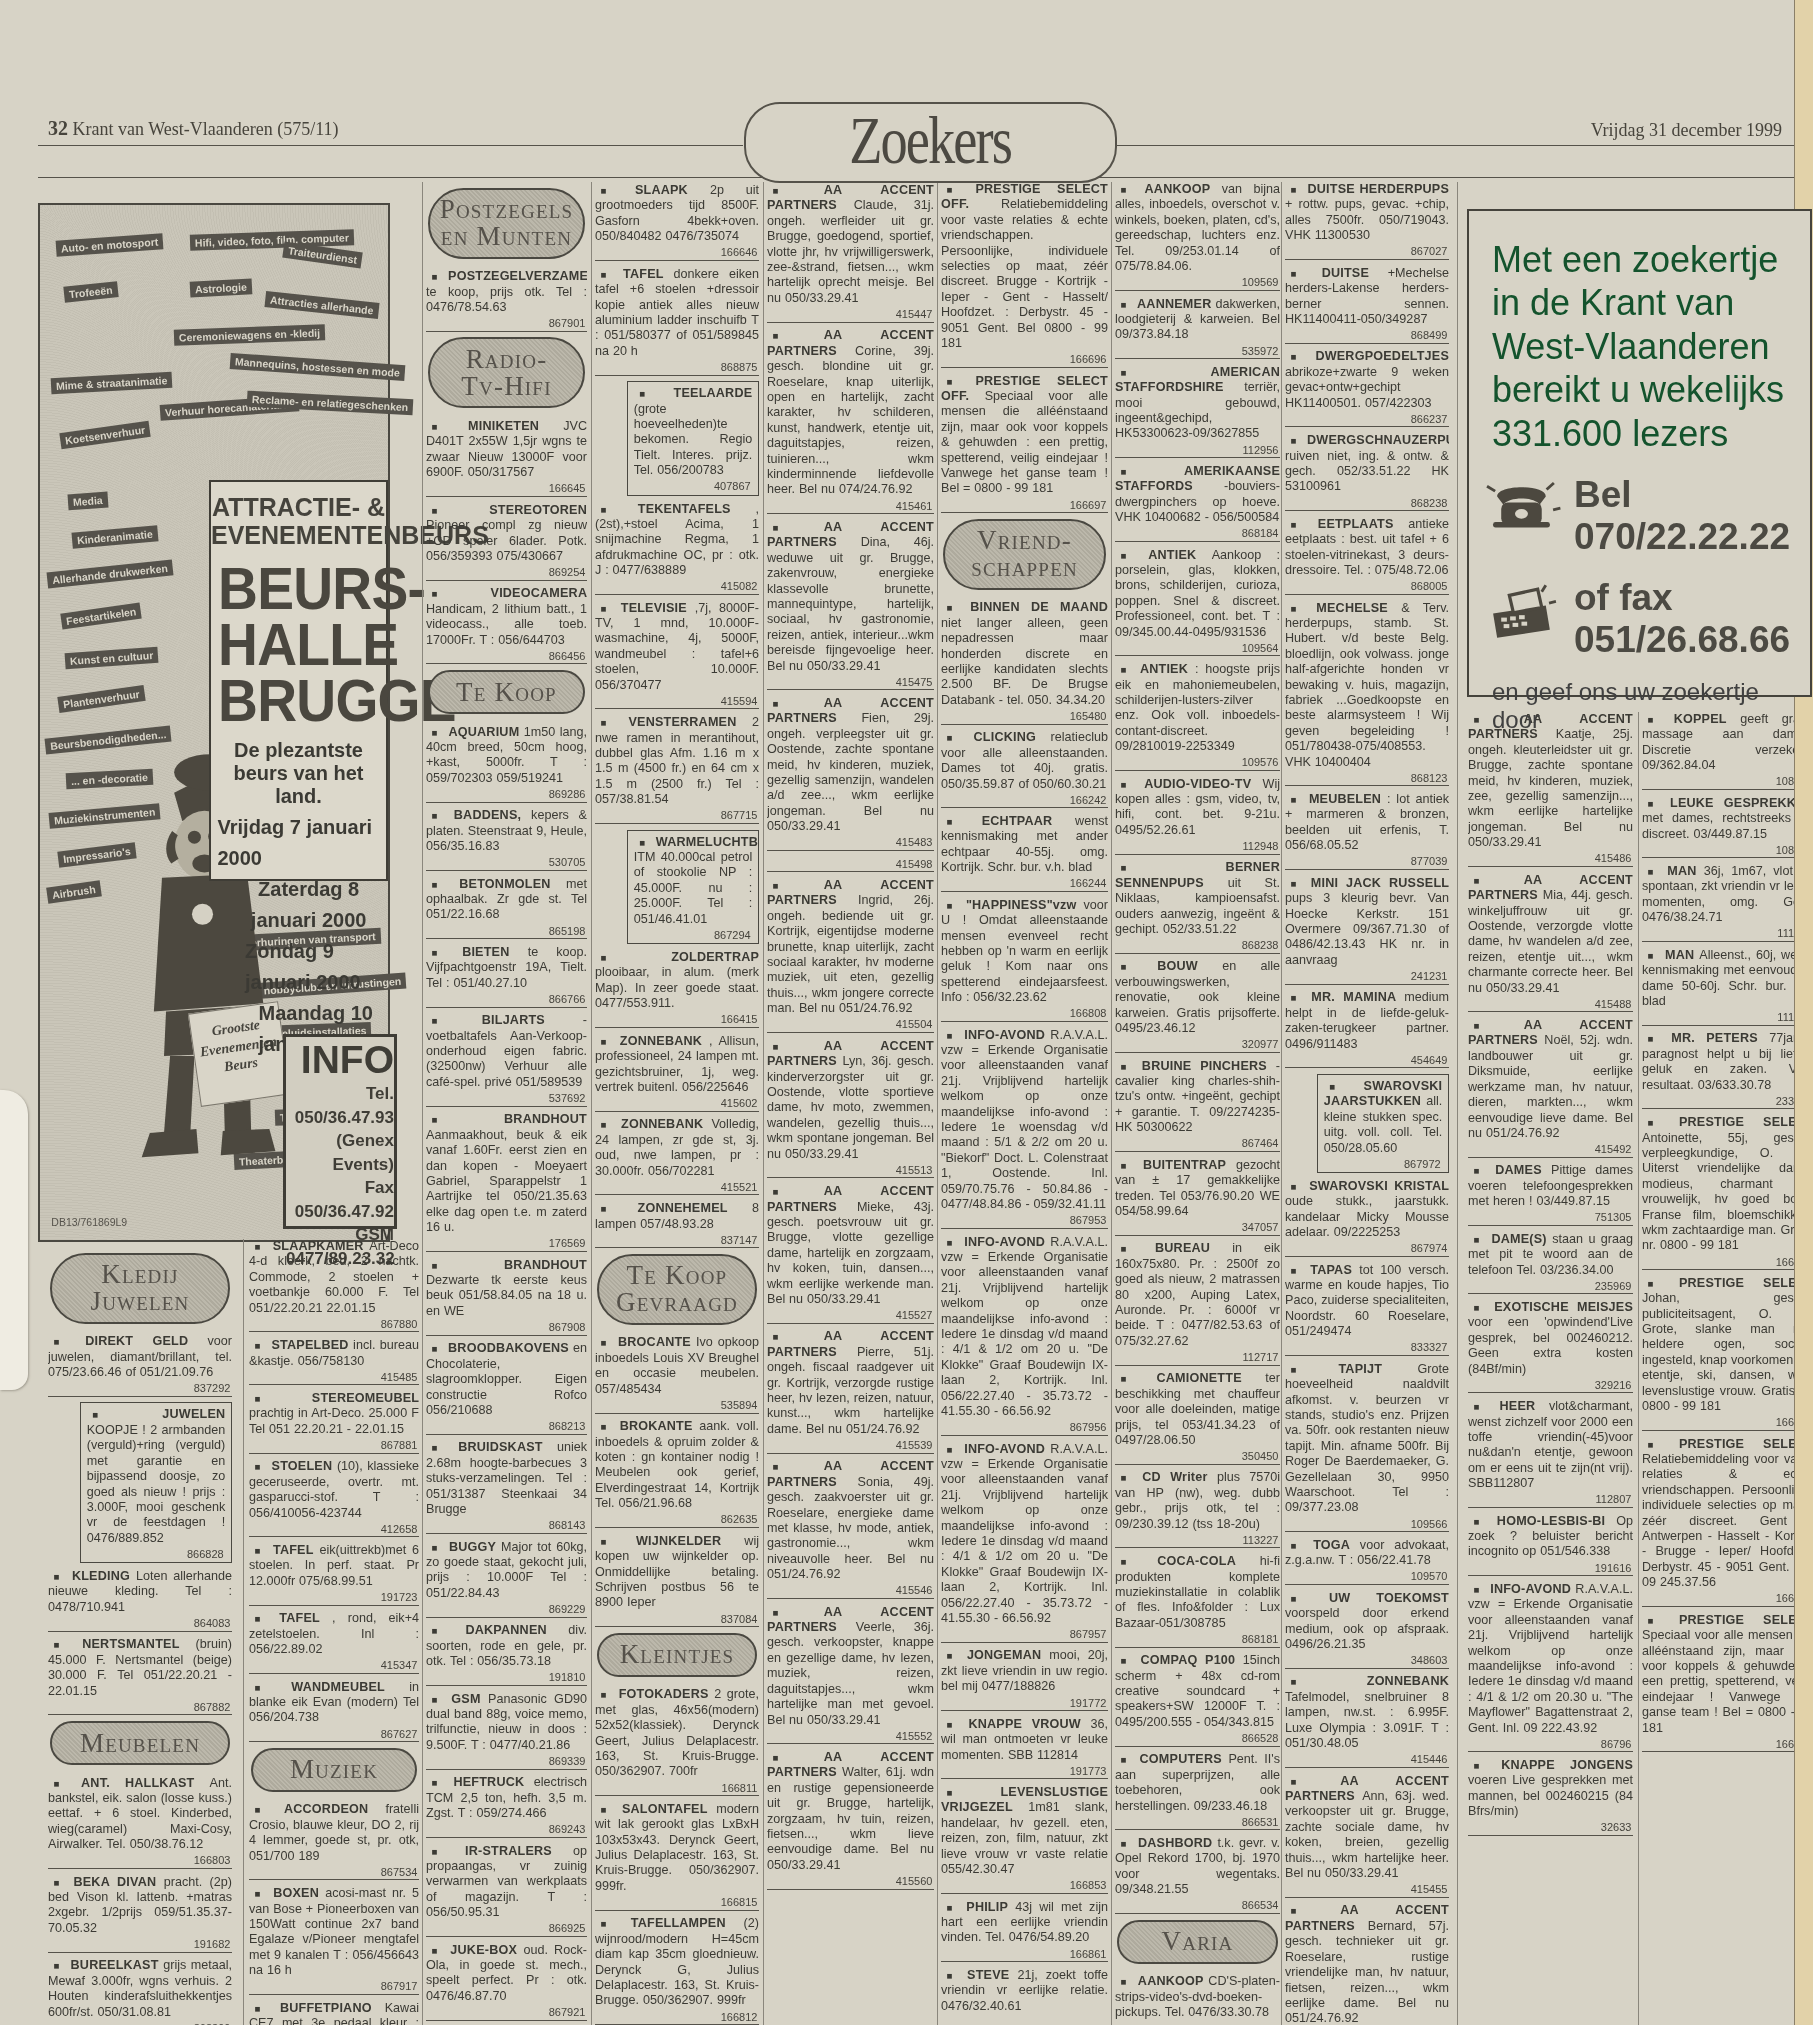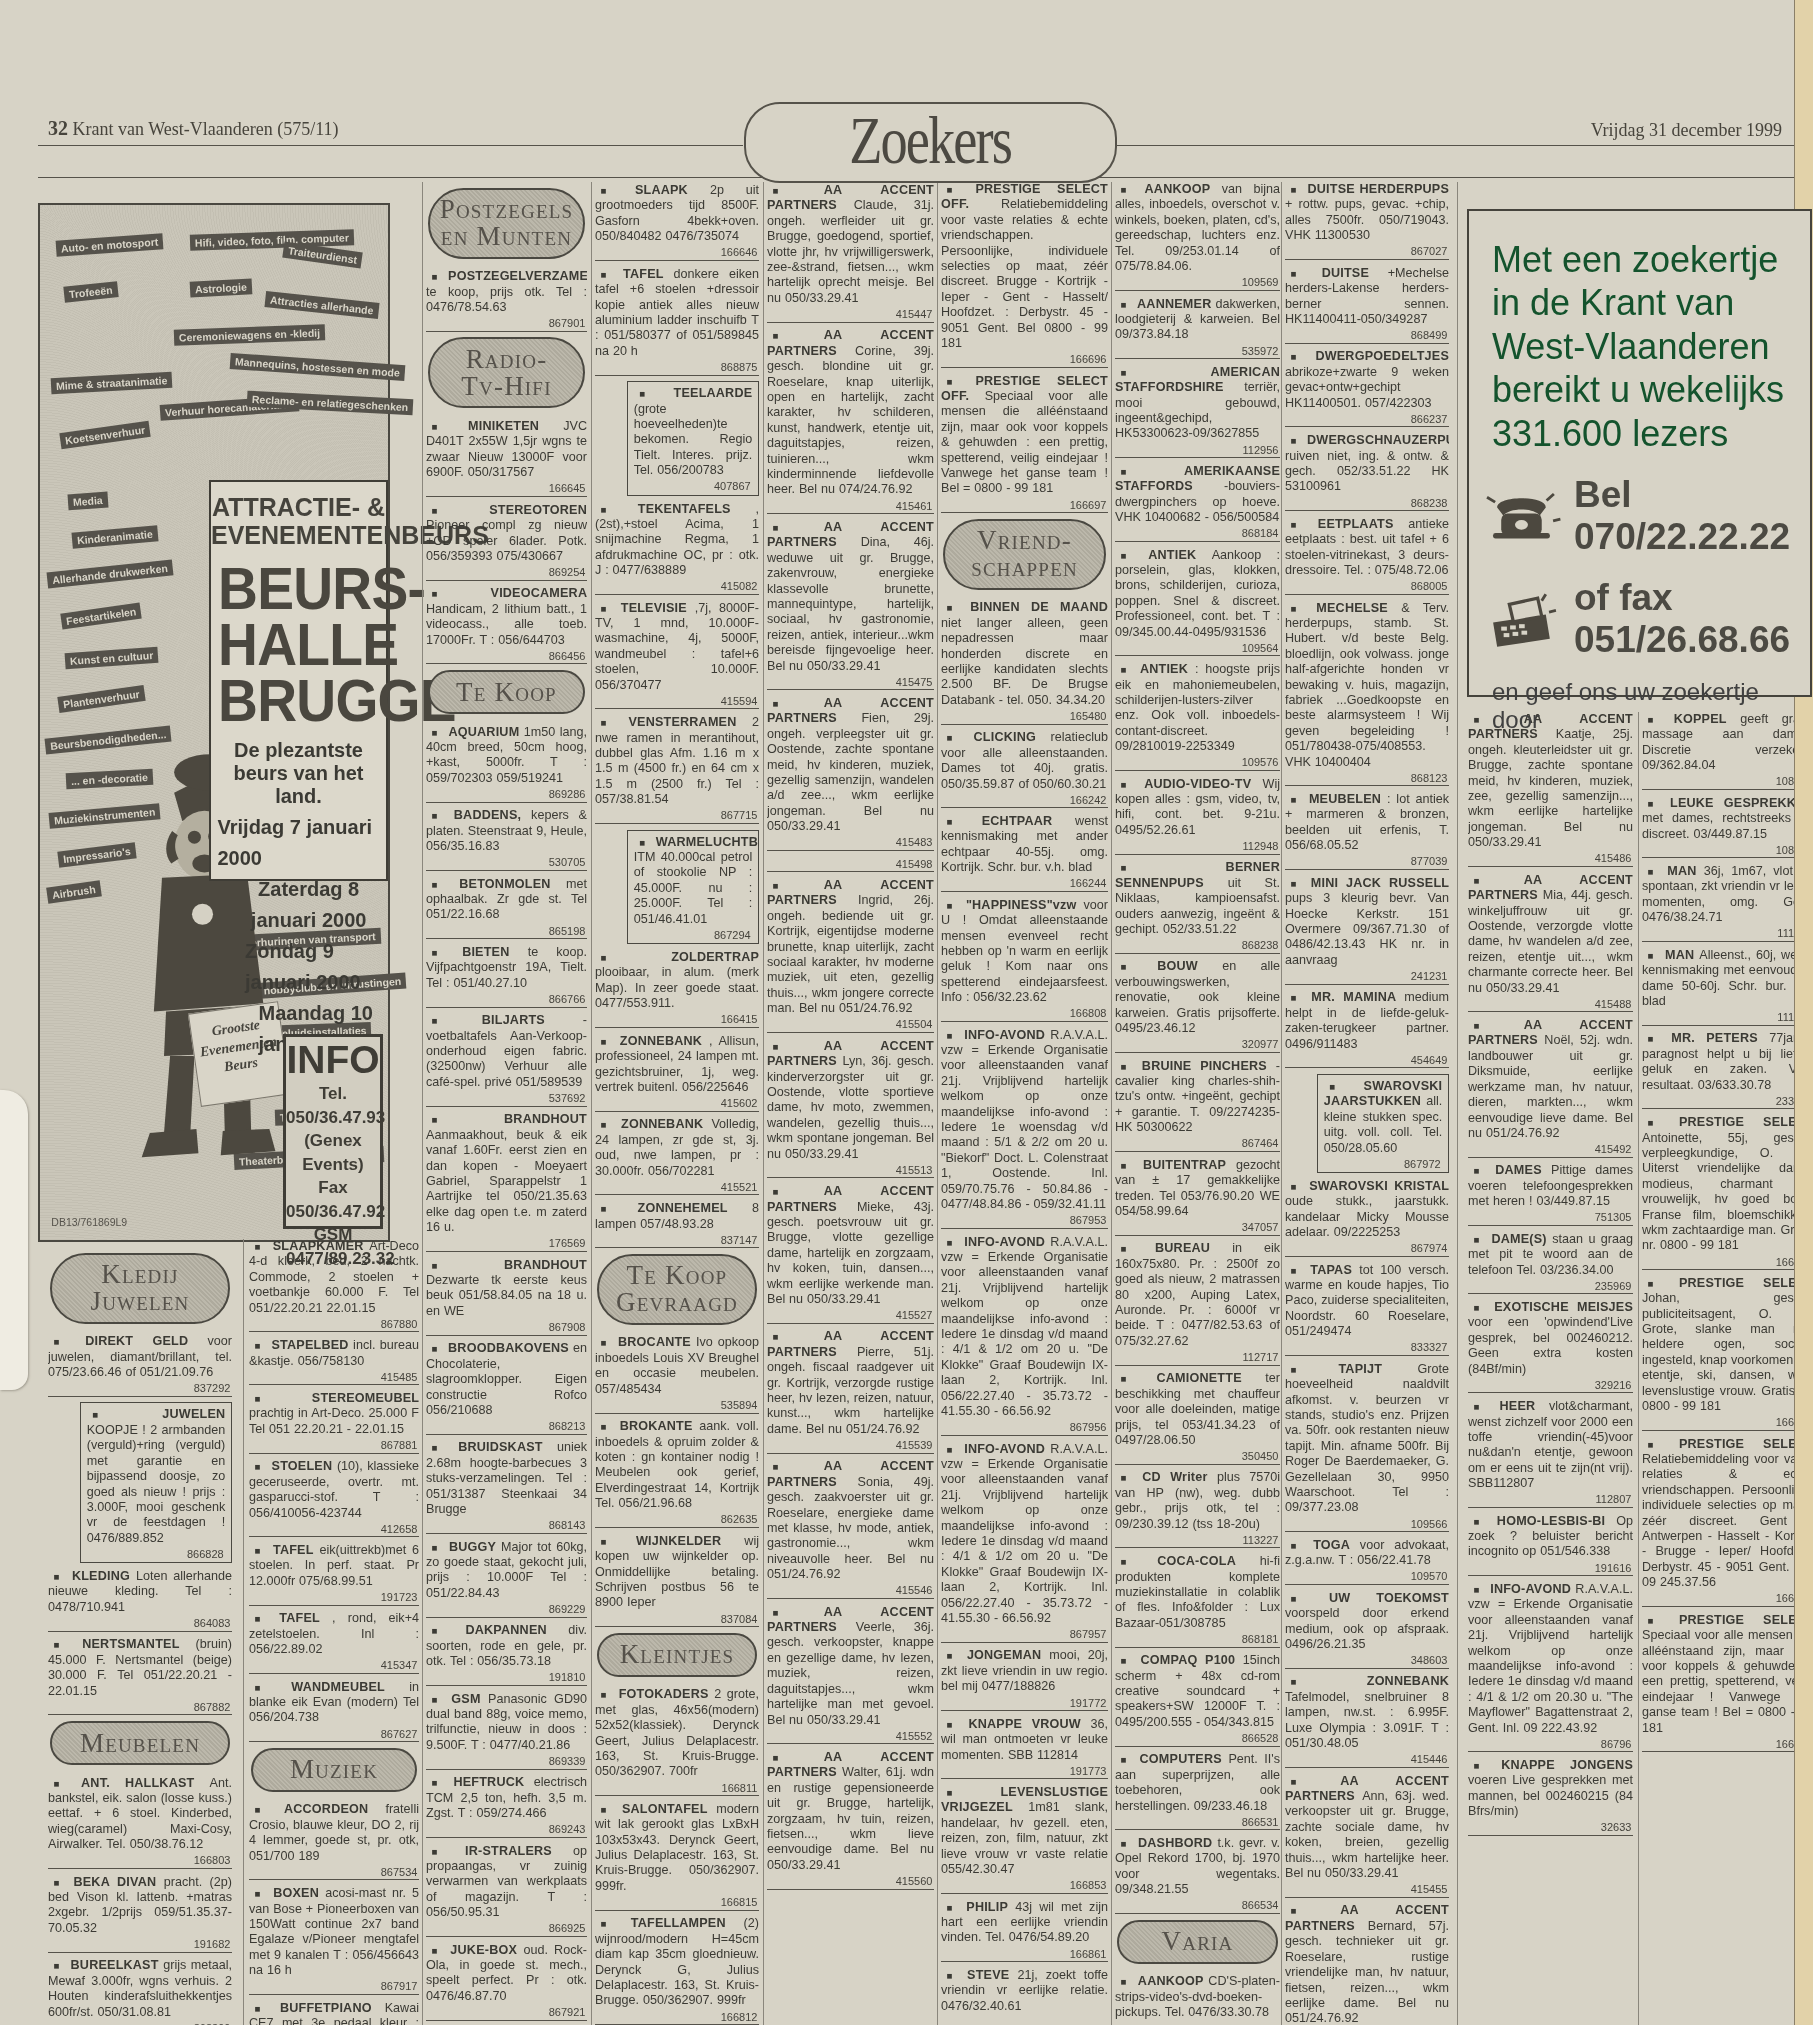--- a/index.html
+++ b/index.html
@@ -37,35 +37,35 @@
   #feature{position:absolute;left:38px;top:203px;width:348px;height:1035px;border:2px solid #4a4841;
         background:repeating-radial-gradient(circle at 0.8px 0.8px,#c3bfb2 0 0.6px,#cac6b9 0.6px 1.6px);}
   .tag{position:absolute;background:#55524b;color:#d9d5c8;font-size:10.5px;font-weight:bold;
         padding:2px 4.9px;white-space:nowrap;}
   #fbox{position:absolute;left:169px;top:275px;width:179px;height:401px;border:2.4px solid #3f3d36;
         background:#dcd8cb;box-sizing:border-box;text-align:center;padding-top:10.5px;}
   #fbox .t1{font-size:25px;font-weight:bold;line-height:28px;color:#45433c;}
   #fbox .big{font-size:60px;font-weight:900;line-height:56px;letter-spacing:-0.8px;color:#4a473f;transform:scaleX(.92);}
   #fbox .sub{font-size:20px;font-weight:bold;margin:10.5px 3.2px 4px;line-height:23px;}
   #fbox .date{font-size:20px;font-weight:bold;line-height:31px;}
-  #finfo{position:absolute;left:243px;top:829px;width:100px;height:195px;border:3.2px solid #3f3d36;
-        background:#d2cec1;text-align:center;box-sizing:border-box;}
+  #finfo{position:absolute;left:243px;top:829px;width:114px;height:195px;border:3.2px solid #3f3d36;
+        background:#d2cec1;text-align:right;box-sizing:border-box;}
   #finfo .it{font-size:39px;font-weight:900;line-height:45px;color:#3f3d36;}
   #finfo .il{font-size:17px;font-weight:bold;line-height:23.5px;color:#3f3d36;}
   #fcap{position:absolute;left:11.3px;top:1011px;font-size:10.5px;color:#55524b;}
   #fnote{position:absolute;left:154px;top:802px;width:89px;height:81px;background:#d9d5c8;
         border:0.8px solid #7a766c;transform:rotate(-8deg);text-align:center;
         font-family:"Liberation Serif",serif;font-style:italic;font-weight:bold;font-size:13.8px;line-height:18.6px;
         padding-top:11.3px;color:#45433c;}
 
   
   #promo{position:absolute;left:1467px;top:209px;width:345px;height:488px;border:2.4px solid #45433c;
         background:#d7d3c6;box-sizing:border-box;z-index:3;}
   #promo .line{font-size:36px;line-height:41px;color:#14532d;font-weight:500;margin-left:23px;margin-top:2.4px;}
-  #promo .phone-row{display:flex;align-items:center;margin:20px 4px 0 16px;}
+  #promo .phone-row{display:flex;margin:20px 4px 0 16px;}
   #promo .num{font-size:37px;font-weight:900;color:#4c4a43;line-height:41px;}
   #promo .bel{font-size:37px;font-weight:900;color:#4c4a43;}
   #promo .foot{font-size:24px;color:#404040;margin:18px 0 0 23px;font-weight:500;}
   #tear{position:absolute;left:0;top:1090px;width:28px;height:300px;background:#efece2;
         border-radius:0 24px 16px 0;box-shadow:0.8px 0.8px 2.4px #9a968a;}
 </style>
 </head>
 <body>
 
 <div id="page">

